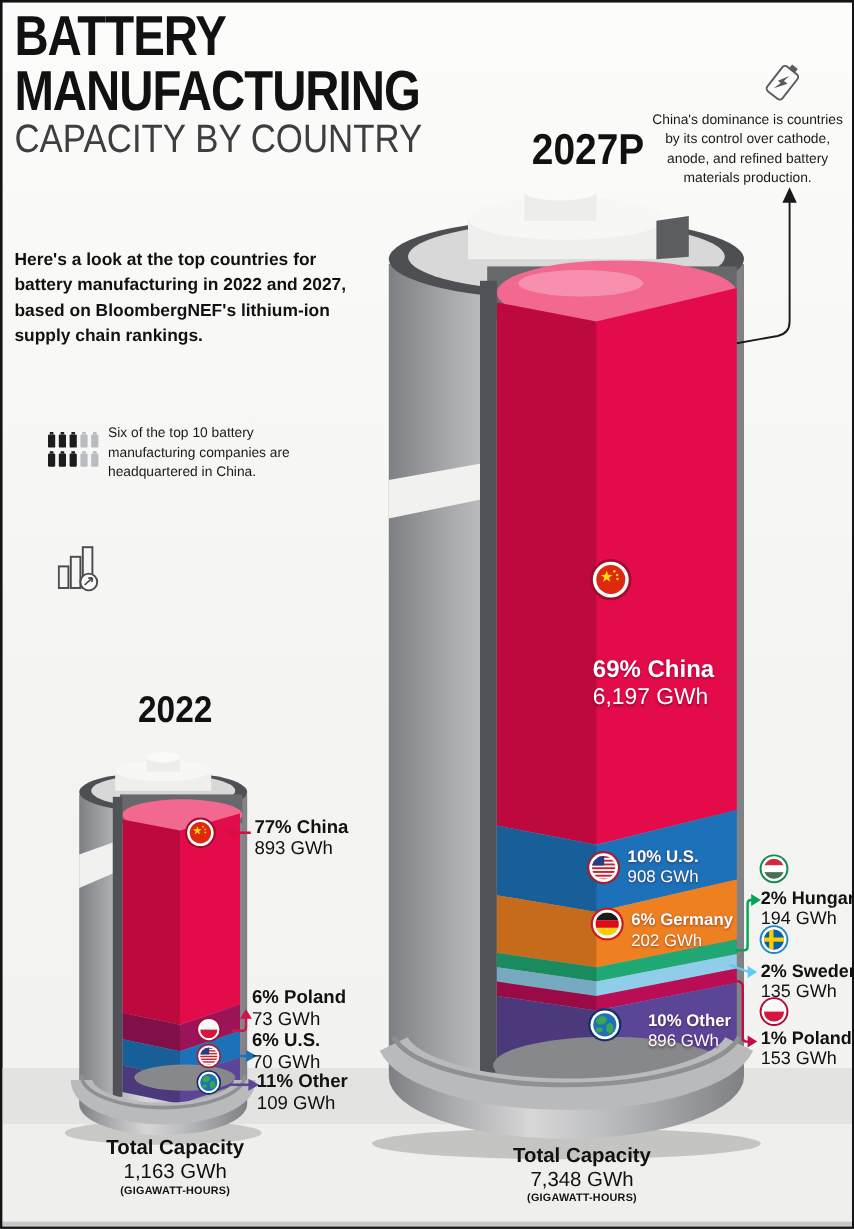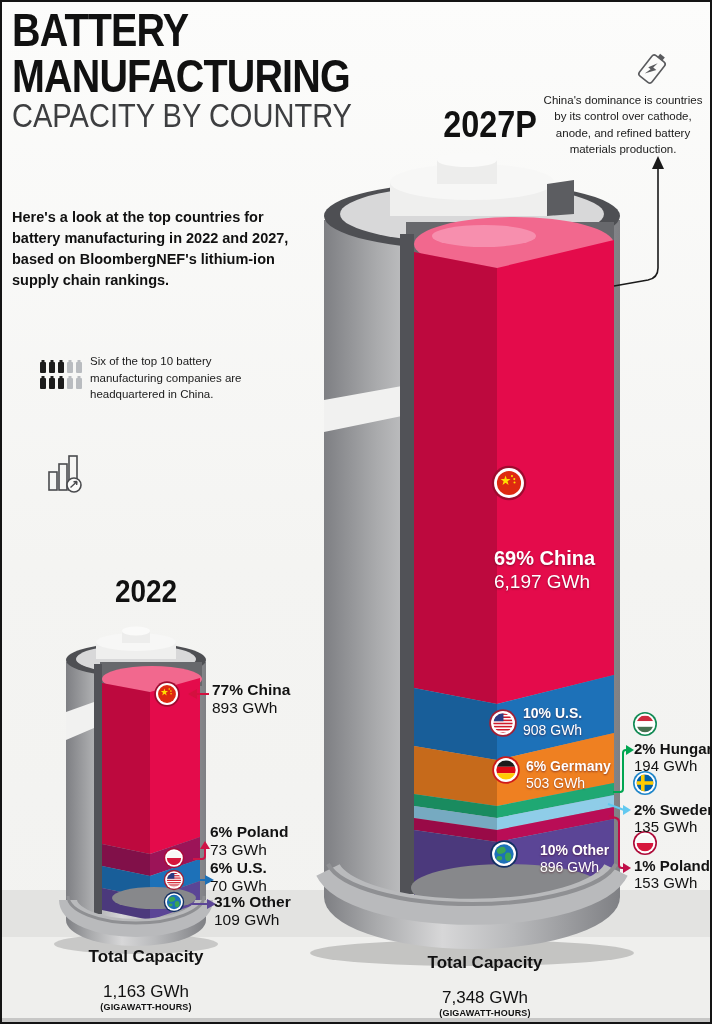--- a/index.html
+++ b/index.html
@@ -34,21 +34,21 @@
   .seg-lbl .vl{font-weight:500;}
   .on-batt{color:#fff;text-shadow:0 1px 2px rgba(70,0,25,.55);}
   .big-china{font-size:20px;}
   .big-seg{font-size:14px;}
   .out-lbl{font-size:15px;color:#121212;line-height:1.15;}
   .out-lbl .nm{font-weight:700;}
   .out-lbl .vl{font-weight:400;}
   .lbl22{font-size:15.5px;color:#121212;line-height:1.18;}
   .total{width:124px;text-align:center;line-height:1.12;}
   .total .tl{font-size:17px;font-weight:700;}
-  .total .tv{font-size:17px;font-weight:500;margin-top:16px;}
+  .total .tv{font-size:17px;font-weight:500;margin-top:1px;}
   .total .tn{font-size:9px;font-weight:700;letter-spacing:.2px;margin-top:1px;}
 </style>
 </head>
 <body>
 
 <div class="canvas">
 
   <div class="abs floor1"></div>
   <div class="abs floor2"></div>
   <div class="abs floor3"></div>
@@ -290,21 +290,21 @@
   <div class="abs seg-lbl on-batt big-china" style="left:492px;top:502px;margin-top:42px;">
     <div class="nm">69% China</div>
     <div class="vl" style="font-size:19px;">6,197 GWh</div>
   </div>
   <div class="abs seg-lbl on-batt big-seg" style="left:521px;top:703px;">
     <div class="nm">10% U.S.</div>
     <div class="vl">908 GWh</div>
   </div>
   <div class="abs seg-lbl on-batt big-seg" style="left:524px;top:756px;">
     <div class="nm">6% Germany</div>
-    <div class="vl">503 GWh</div>
+    <div class="vl">202 GWh</div>
   </div>
   <div class="abs seg-lbl on-batt big-seg" style="left:538px;top:840px;">
     <div class="nm">10% Other</div>
     <div class="vl">896 GWh</div>
   </div>
 
   <div class="abs seg-lbl out-lbl" style="left:632px;top:738px;">
     <div class="nm">2% Hungary</div>
     <div class="vl">194 GWh</div>
   </div>
@@ -323,21 +323,21 @@
   </div>
   <div class="abs seg-lbl lbl22" style="left:208px;top:821px;">
     <div class="nm">6% Poland</div>
     <div class="vl">73 GWh</div>
   </div>
   <div class="abs seg-lbl lbl22" style="left:208px;top:857px;">
     <div class="nm">6% U.S.</div>
     <div class="vl">70 GWh</div>
   </div>
   <div class="abs seg-lbl lbl22" style="left:212px;top:891px;">
-    <div class="nm">31% Other</div>
+    <div class="nm">11% Other</div>
     <div class="vl">109 GWh</div>
   </div>
 
   <div class="abs total" style="left:82px;top:945px;">
     <div class="tl">Total Capacity</div>
     <div class="tv">1,163 GWh</div>
     <div class="tn">(GIGAWATT-HOURS)</div>
   </div>
   <div class="abs total" style="left:421px;top:951px;">
     <div class="tl">Total Capacity</div>

